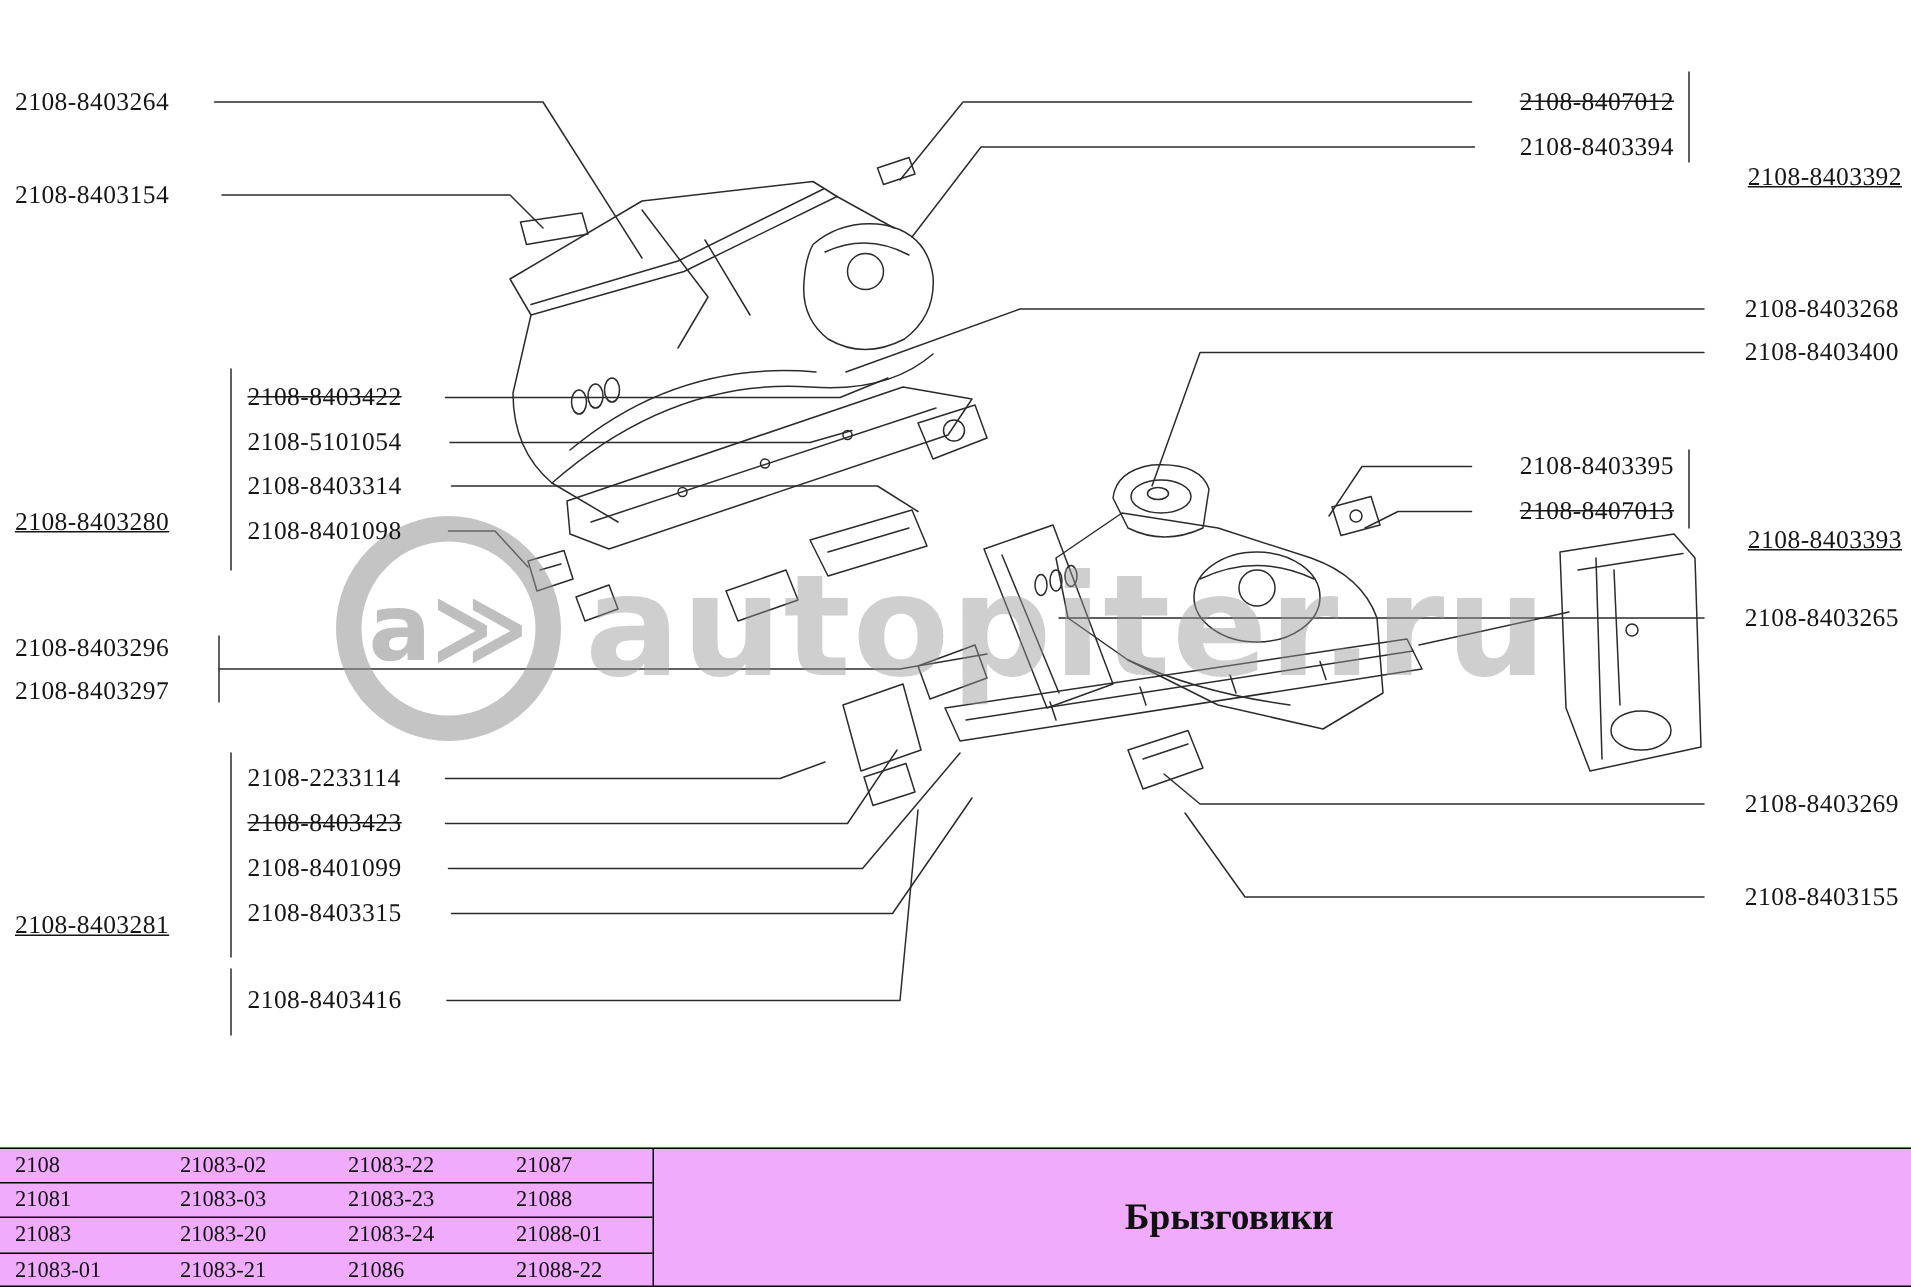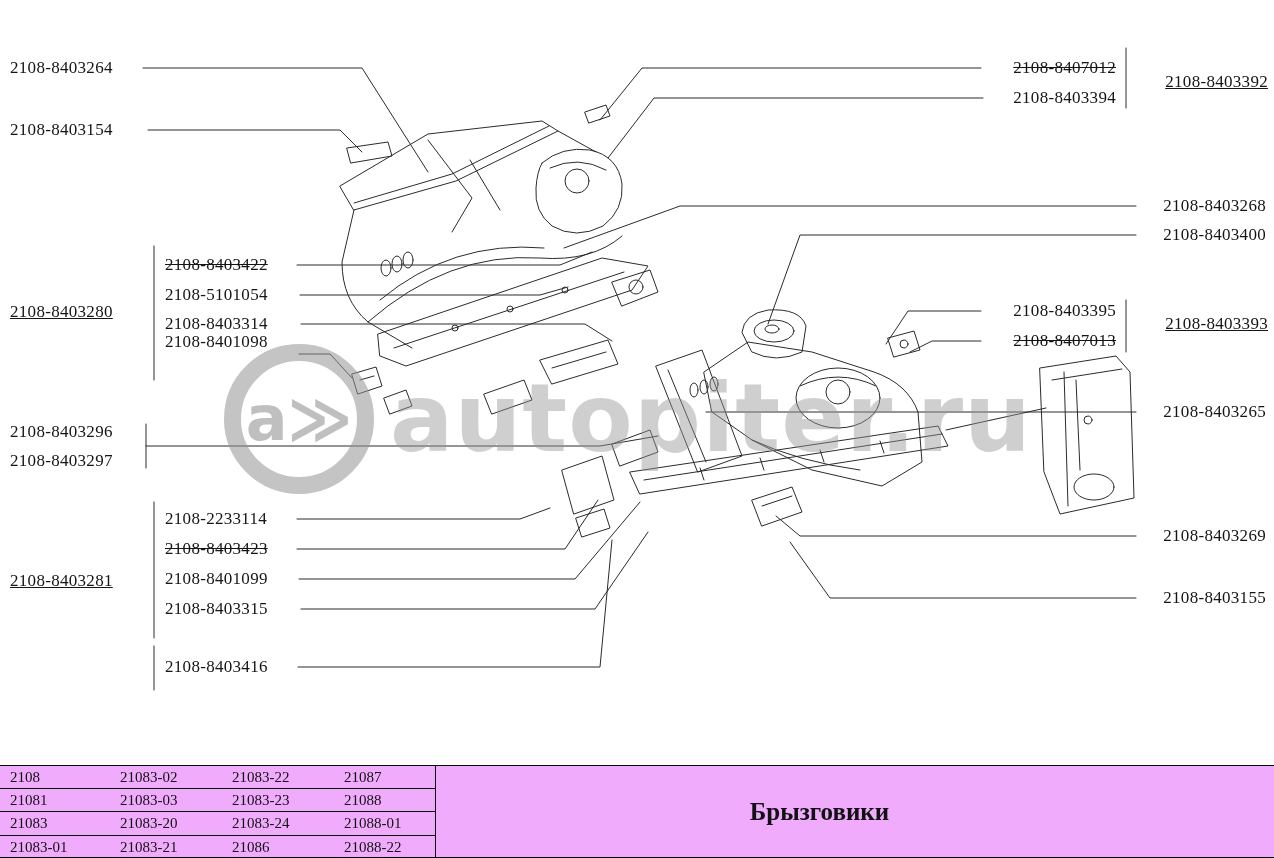--- a/index.html
+++ b/index.html
@@ -7,21 +7,21 @@
   .page {
     position:relative; width:1274px; height:858px; background:#fff;
     overflow:hidden; font-family:"Liberation Serif", serif; color:#111;
   }
   .diagram-svg { position:absolute; left:0; top:0; z-index:1; }
   .lbl {
     position:absolute; z-index:3; font-size:17px; line-height:20px;
     white-space:nowrap; color:#151515; letter-spacing:.3px;
   }
   .strike { text-decoration:line-through; }
-  .uline  { text-decoration:underline; }
+  .uline  { text-decoration:underline;margin-top:36px; }
   .watermark {
     position:absolute; left:224px; top:344px; z-index:2;
     display:flex; align-items:center; gap:16px; pointer-events:none;
   }
   .wm-ring {
     width:150px; height:150px; border:17px solid rgba(148,148,148,.55);
     border-radius:50%; display:flex; align-items:center; justify-content:center;
   }
   .wm-ring span {
     font-family:"DejaVu Sans", sans-serif; font-weight:bold; font-size:62px;
@@ -167,21 +167,21 @@
     </div>
     <div class="wm-text">autopiter.ru</div>
   </div>
 
   <div class="lbl" style="left:10px;top:58px">2108-8403264</div>
   <div class="lbl" style="left:10px;top:120px">2108-8403154</div>
   <div class="lbl uline" style="left:10px;top:302px">2108-8403280</div>
   <div class="lbl strike" style="left:165px;top:255px">2108-8403422</div>
   <div class="lbl" style="left:165px;top:285px">2108-5101054</div>
   <div class="lbl" style="left:165px;top:314px">2108-8403314</div>
-  <div class="lbl" style="left:165px;top:332px">2108-8401098</div>
+  <div class="lbl" style="left:165px;top:344px">2108-8401098</div>
   <div class="lbl" style="left:10px;top:422px">2108-8403296</div>
   <div class="lbl" style="left:10px;top:451px">2108-8403297</div>
   <div class="lbl uline" style="left:10px;top:571px">2108-8403281</div>
   <div class="lbl" style="left:165px;top:509px">2108-2233114</div>
   <div class="lbl strike" style="left:165px;top:539px">2108-8403423</div>
   <div class="lbl" style="left:165px;top:569px">2108-8401099</div>
   <div class="lbl" style="left:165px;top:599px">2108-8403315</div>
   <div class="lbl" style="left:165px;top:657px">2108-8403416</div>
 
   <div class="lbl strike" style="right:158px;top:58px">2108-8407012</div>

